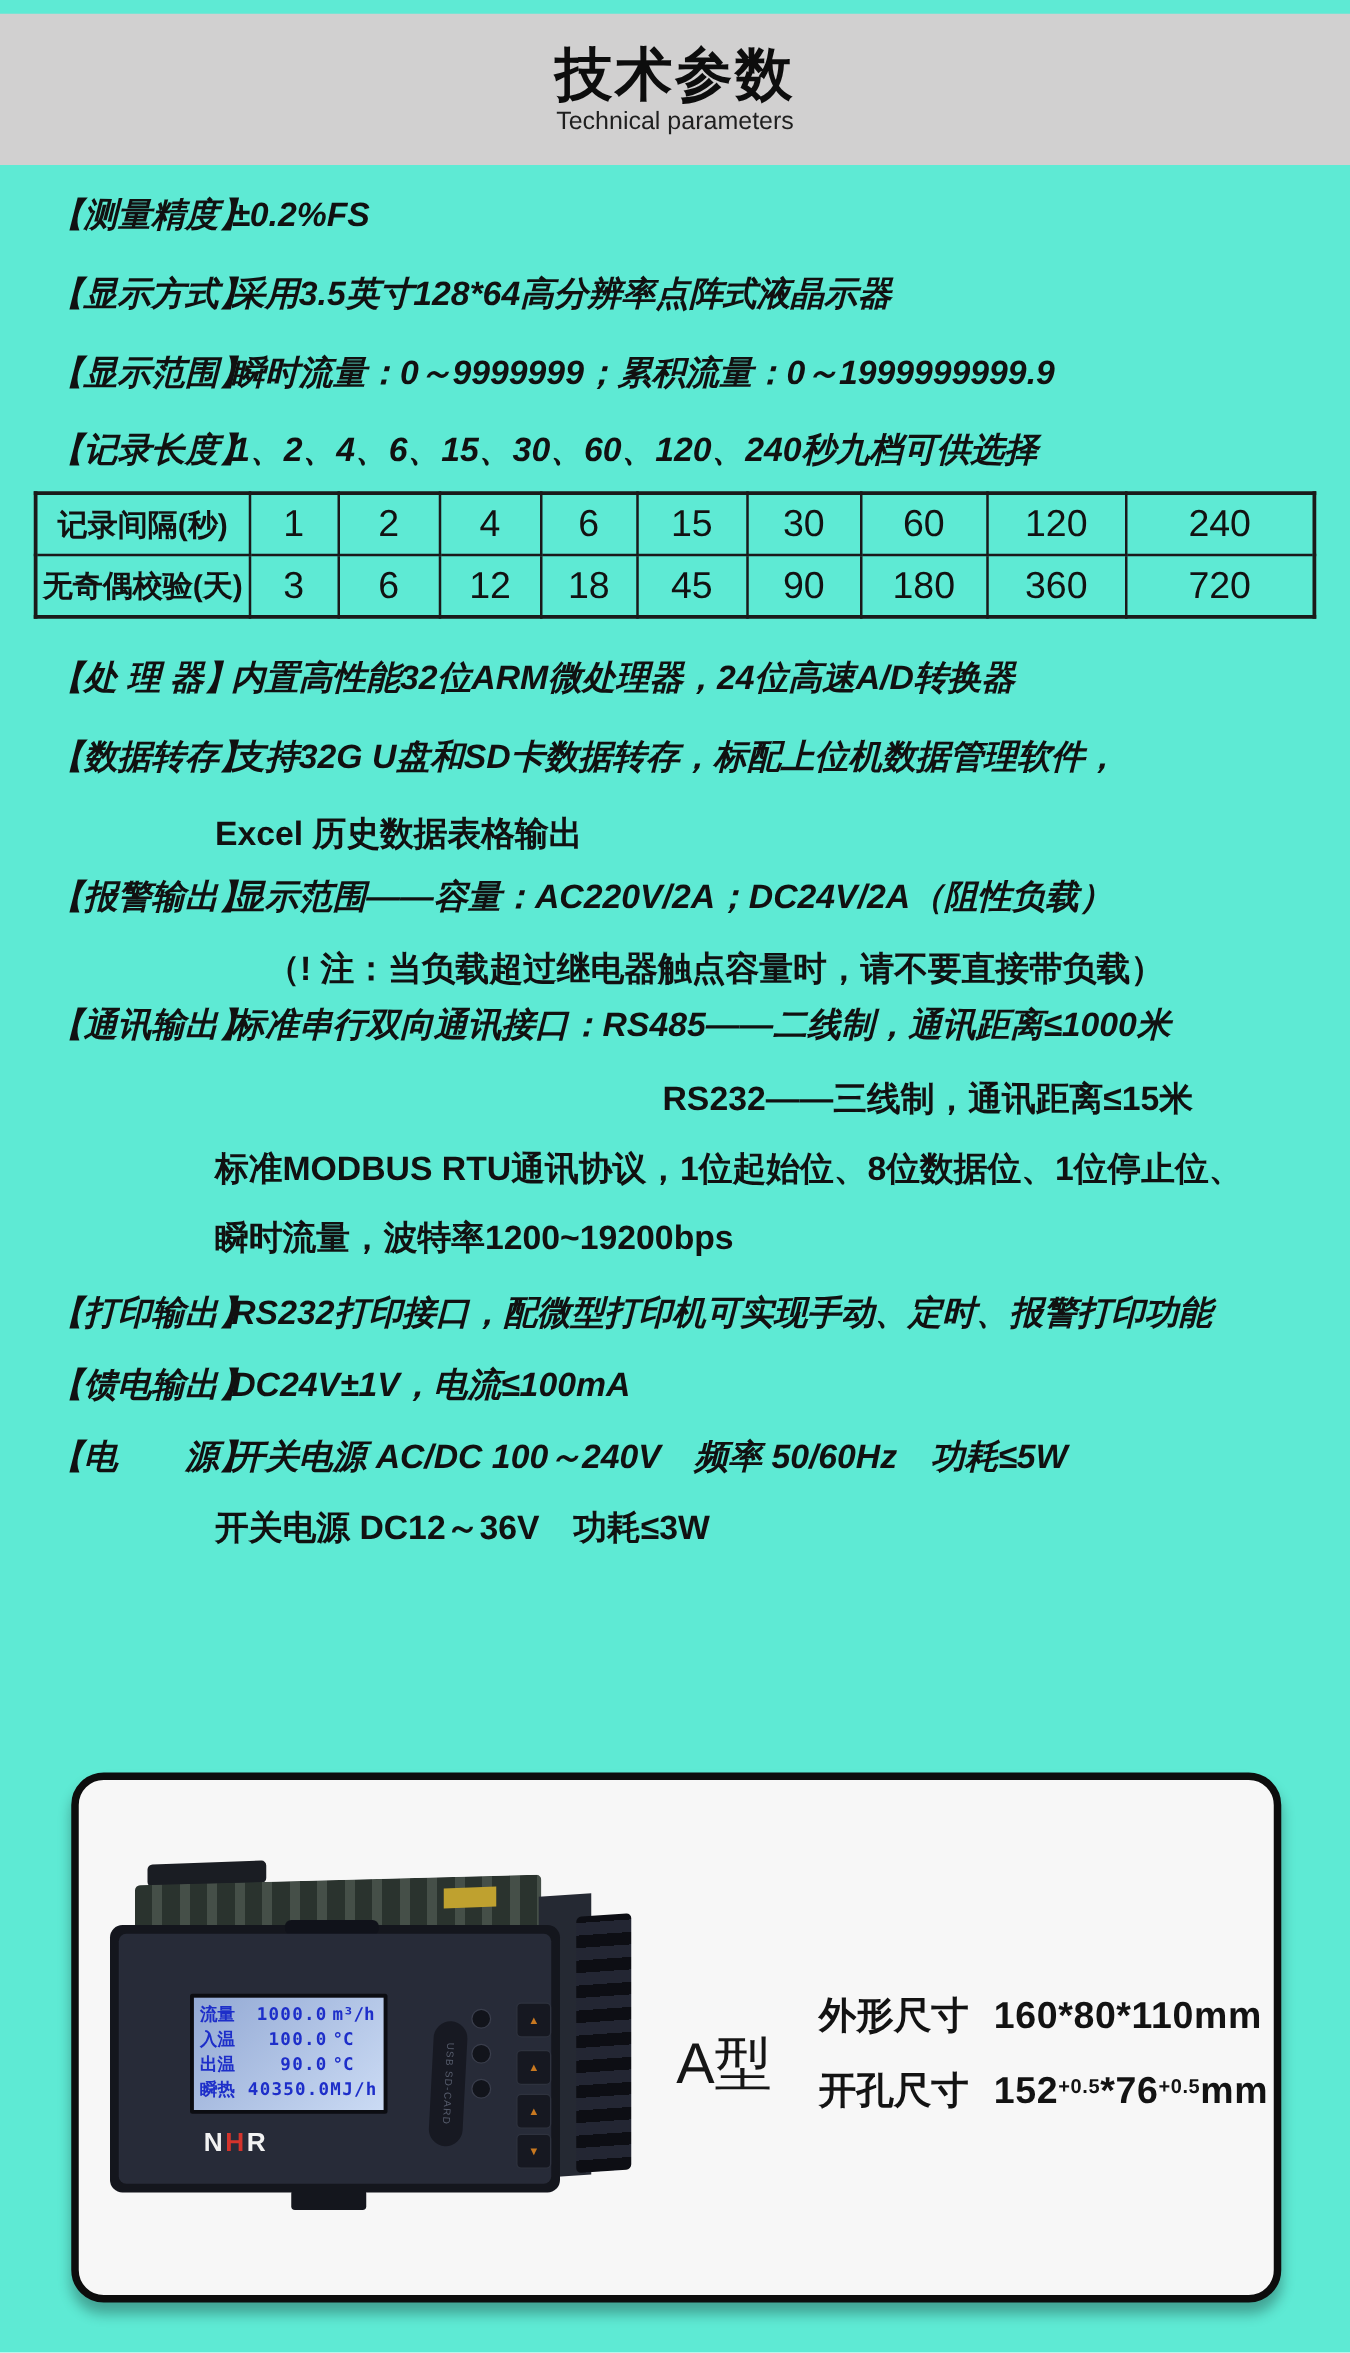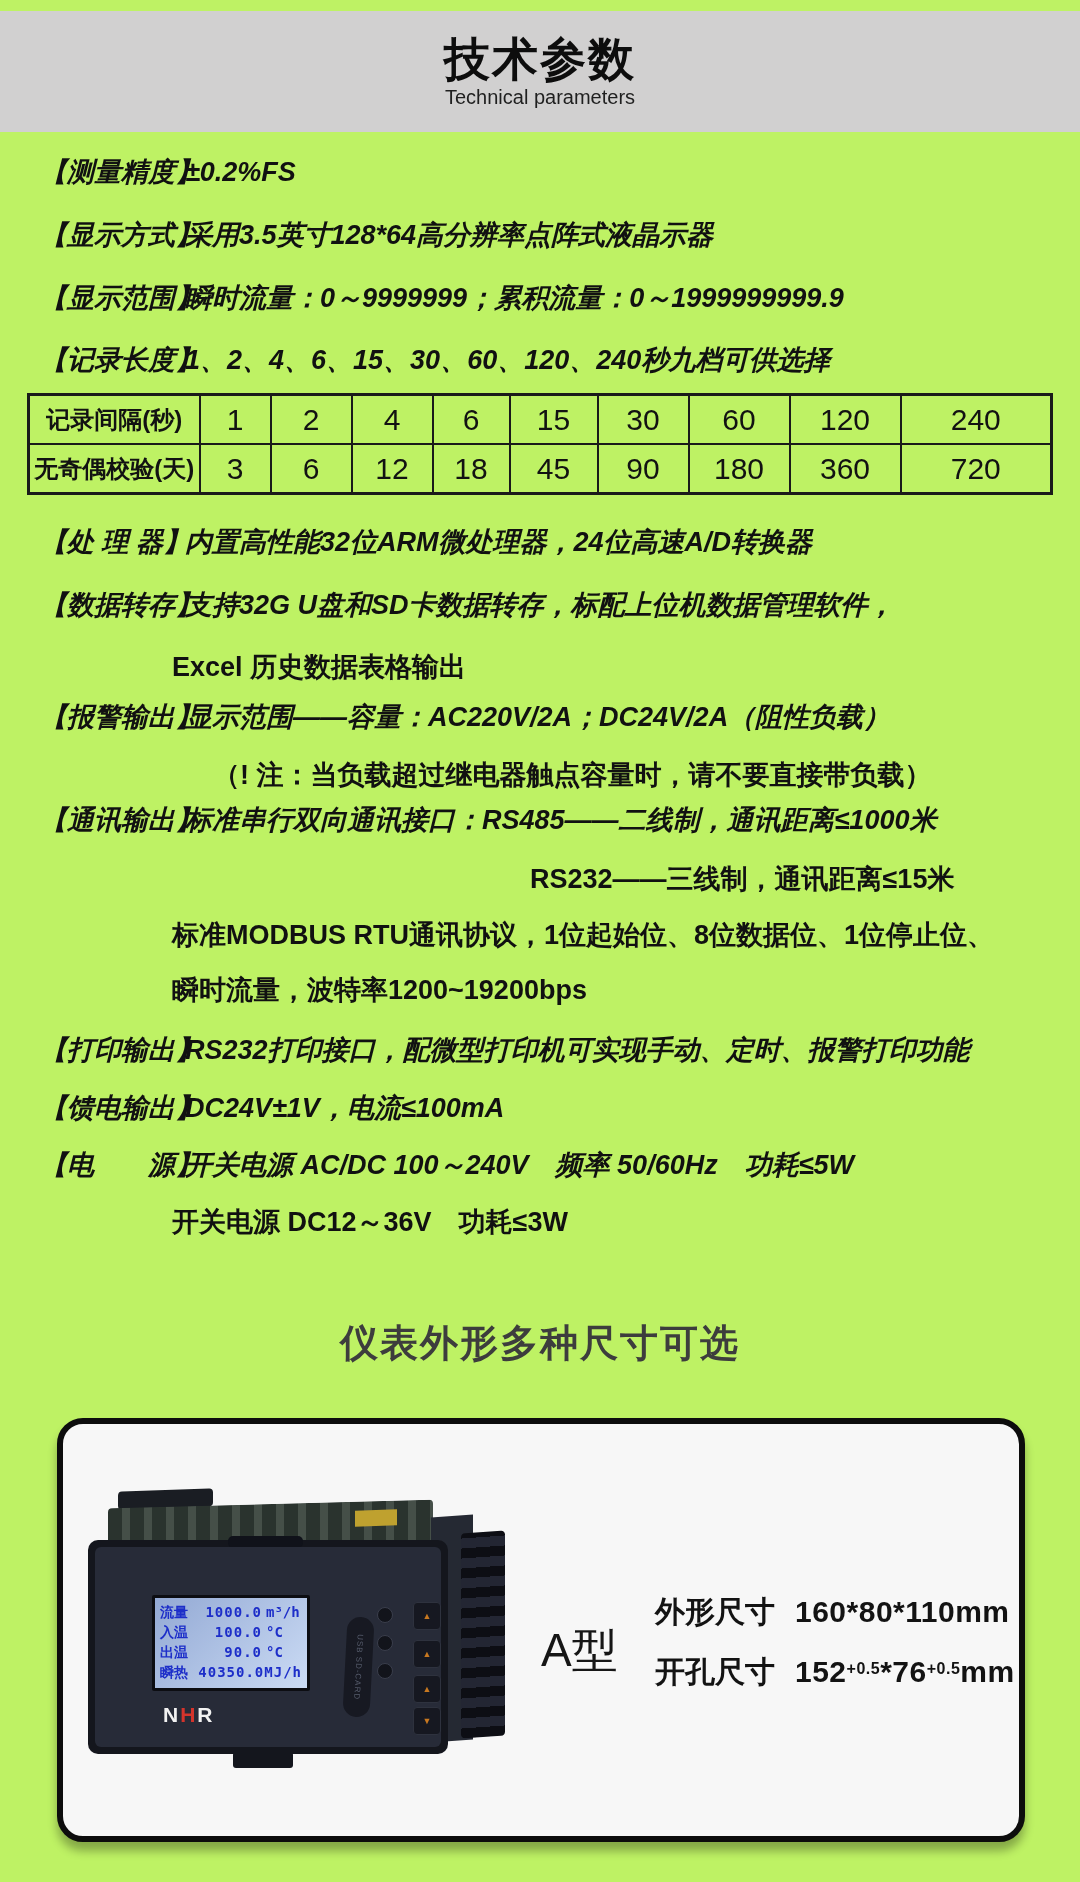--- a/index.html
+++ b/index.html
@@ -1,16 +1,16 @@
 <!DOCTYPE html>
 <html><head>
 <meta charset="utf-8">
 <style>
   html,body{margin:0;padding:0;background:#ffffff;}
-  .page{position:relative;width:1080px;height:1882px;background:#bef264;overflow:hidden;
+  .page{position:relative;width:1080px;height:1882px;background:#5eead4;overflow:hidden;
         font-family:"Liberation Sans","DejaVu Sans",sans-serif;color:#111;}
   
   .band{position:absolute;left:0;top:11px;width:1080px;height:121px;background:#d1d0d0;
         display:flex;flex-direction:column;align-items:center;justify-content:center;}
   .band-title{font-size:46px;font-weight:700;color:#0d0d0d;letter-spacing:2px;line-height:1.1;}
   .band-sub{font-size:20px;font-weight:400;color:#1f1f1f;margin-top:2px;text-align:right;}
   
   .spec-line{position:absolute;left:40px;height:34px;font-size:27px;font-weight:600;
              white-space:nowrap;line-height:34px;font-style:italic;}
   .spec-label{display:inline-block;min-width:145px;}
@@ -167,21 +167,20 @@
   <div class="spec-line" style="top:1091px">
     <span class="spec-label">【馈电输出】</span>
     <span class="spec-text">DC24V±1V，电流≤100mA</span>
   </div>
   <div class="spec-line" style="top:1148px">
     <span class="spec-label">【电　　源】</span>
     <span class="spec-text">开关电源 AC/DC 100～240V　频率 50/60Hz　功耗≤5W</span>
   </div>
   <div class="cont ind-a" style="top:1205px">开关电源 DC12～36V　功耗≤3W</div>
 
-  <div class="sec2-title">仪表外形多种尺寸可选</div>
 
   <div class="prod-box">
 
     <div class="dev">
       <div class="rear-tab"></div>
       <div class="rear-top"></div>
       <div class="sticker"></div>
       <div class="clamp"></div>
       <div class="heatsink"></div>
       <div class="front">

